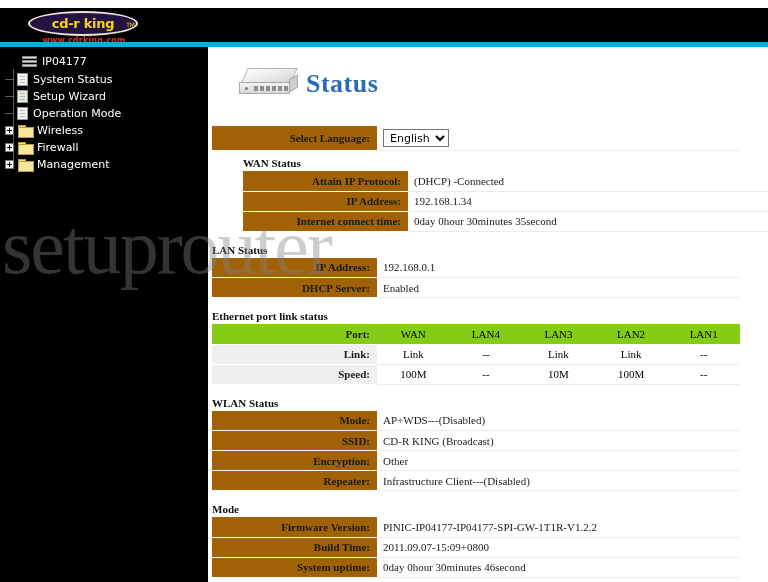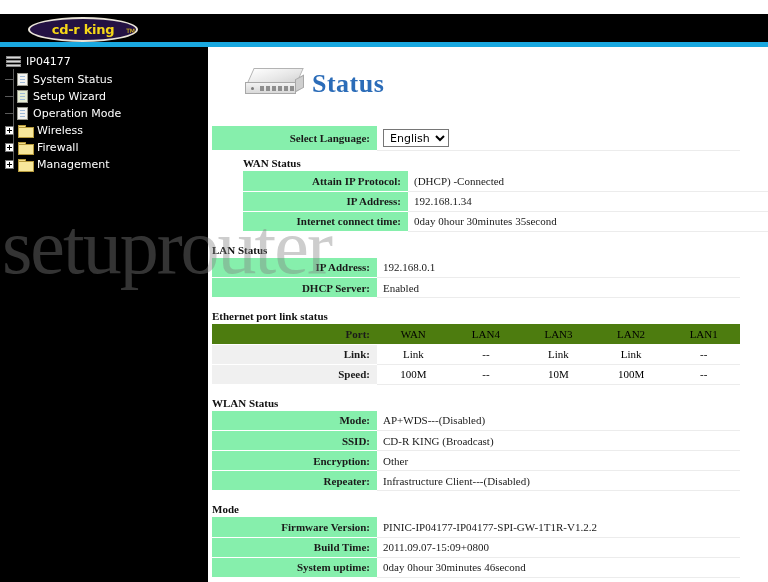--- a/index.html
+++ b/index.html
@@ -12,21 +12,21 @@
   }
   #page {
     position: relative;
     width: 768px; height: 582px;
     overflow: hidden;
     background: #ffffff;
   }
 
   
   .banner {
-    position: absolute; left: 0; top: 14px;
+    position: absolute; left: 0; top: 8px;
     width: 768px; height: 42px;
     background: #000000;
   }
   .logo-wrap {
     position: absolute; left: 28px; top: 1px;
     width: 110px; height: 41px;
   }
   .logo-oval {
     position: absolute; left: 0; top: 2px;
     width: 110px; height: 25px;
@@ -69,21 +69,21 @@
   .sidebar {
     position: absolute; left: 0; top: 47px;
     width: 208px; height: 535px;
     background: #000000;
     padding-top: 7px;
     font-family: "DejaVu Sans", sans-serif;
   }
   .tree-root {
     display: flex; align-items: center;
     height: 15px;
-    padding-left: 6px;
+    padding-left: 22px;
     margin-bottom: 2px;
   }
   .tree-root .label {
     color: #ffffff; font-size: 11px;
     margin-left: 5px; white-space: nowrap;
   }
   .tree-children { position: relative; }
   .tree-children::before {
     content: ""; position: absolute;
     left: 13px; top: -2px; bottom: 8px;
@@ -172,21 +172,20 @@
     position: absolute; left: 208px; top: 47px;
     width: 560px; height: 535px;
     background: #ffffff;
     overflow: hidden;
   }
 
   .page-head {
     display: flex; align-items: center;
     padding: 11px 0 0 30px;
     height: 62px;
-    margin-left: 6px;
   }
   .router-icon {
     width: 62px; height: 38px;
     position: relative; flex: none;
     margin-right: 6px;
   }
   .router-icon .top {
     position: absolute; left: 6px; top: 3px;
     width: 50px; height: 17px;
     background: linear-gradient(160deg,#fdfdfd 0%, #e6e6e6 60%, #d2d2d2 100%);
@@ -234,21 +233,21 @@
     border-collapse: collapse;
     font-size: 11px;
     table-layout: fixed;
   }
   .tbl td {
     padding: 2px 4px;
     vertical-align: middle;
     height: 20px;
   }
   td.lbl {
-    background: #86efac;
+    background: #a16207;
     text-align: right;
     font-weight: bold;
     color: #1a1a1a;
     padding-right: 7px;
     width: 165px;
     border-bottom: 1px solid #ffffff;
   }
   td.val {
     background: #ffffff;
     color: #1a1a1a;
@@ -289,21 +288,21 @@
     background: #f0f0f0; text-align: right;
     font-weight: bold; padding-right: 7px;
     width: 165px;
     border-bottom: 1px solid #ffffff;
   }
   .eth td.c {
     text-align: center;
     background: #ffffff;
     border-bottom: 1px solid #ececec;
   }
-  .eth tr.head td { background: #4d7c0f; border-bottom: 1px solid #ffffff; }
+  .eth tr.head td { background: #84cc16; border-bottom: 1px solid #ffffff; }
 
   
   .watermark {
     position: absolute; left: 2px; top: 208px;
     font-family: Liberation Serif, serif;
     font-size: 78px;
     font-weight: normal;
     letter-spacing: -2px;
     color: rgba(130,130,130,0.40);
     pointer-events: none;

